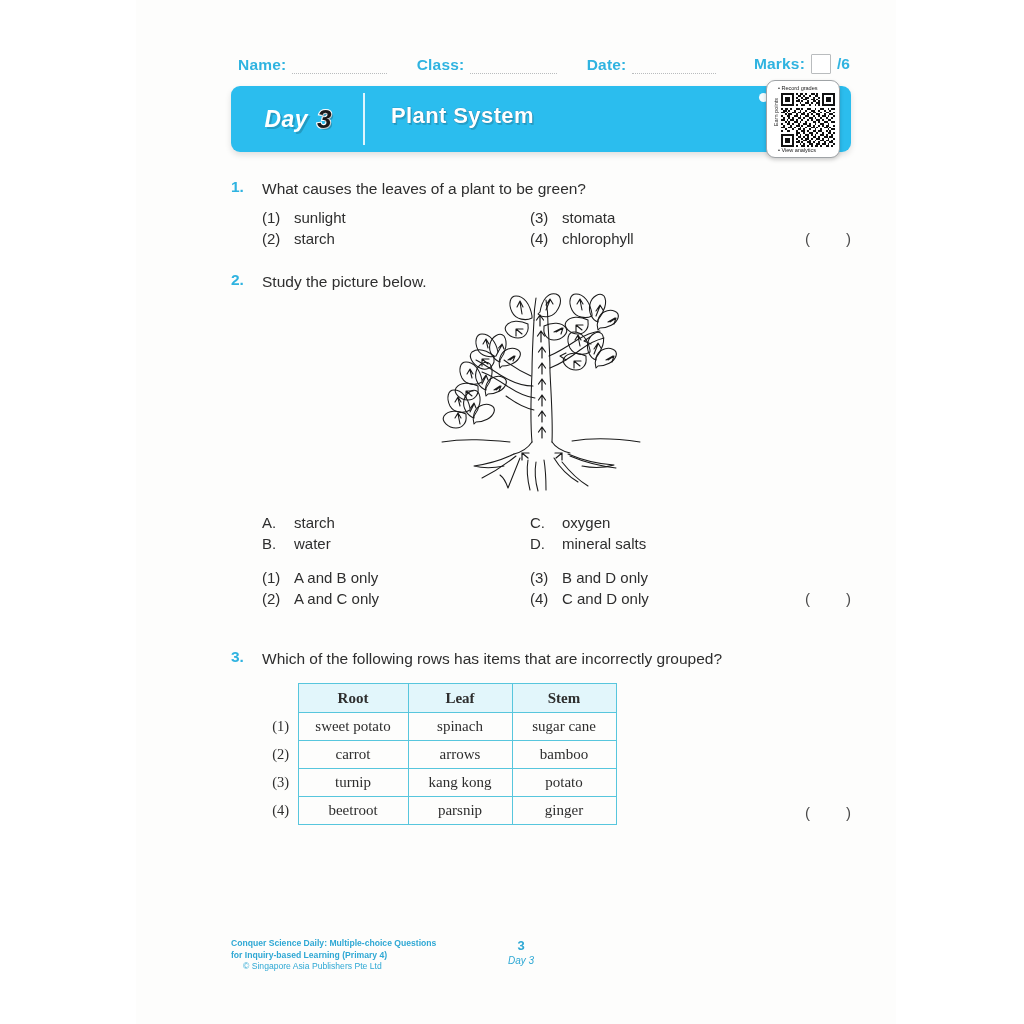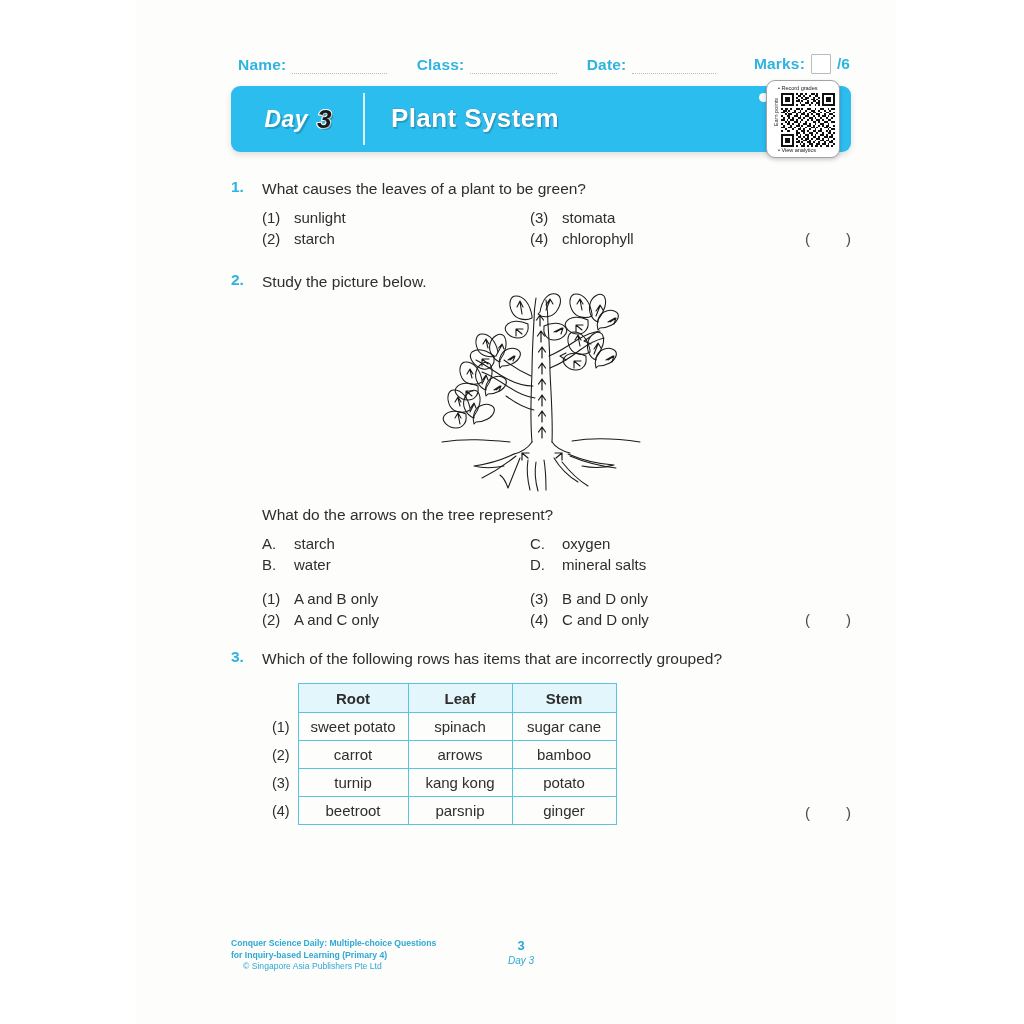--- a/index.html
+++ b/index.html
@@ -100,21 +100,21 @@
     text-shadow: 2px 2px 0 rgba(0,0,0,.2);
   }
   .banner-main {
     flex: 1;
     position: relative;
   }
   .banner-title {
     position: absolute;
     left: 26px; top: 17px;
     color: #ffffff;
-    font-size: 26px;
+    font-size: 22px;
     font-weight: bold;
     letter-spacing: .4px;
     -webkit-text-stroke: .6px #2a82ad;
     paint-order: stroke fill;
     text-shadow: 1.5px 1.5px 0 rgba(0,0,0,.15);
   }
   .banner-dots {
     position: absolute;
     right: 18px; top: 7px;
     display: flex;
@@ -233,20 +233,21 @@
     left: 95px;
     width: 620px;
     text-align: center;
   }
 
   
   .tbl {
     position: absolute;
     left: 128px;
     border-collapse: collapse;
+    font-family: Liberation Serif, serif;
   }
   .tbl td, .tbl th {
     border: 1.3px solid #57c6dd;
     font-size: 15px;
     color: #2e2e2e;
     font-weight: normal;
     text-align: center;
     height: 28px;
     padding: 0 6px;
   }
@@ -750,21 +751,20 @@
             <path d="M144 56 L142 46 M139 50 L142 45 L145 50"></path>
             <path d="M158 64 L162 54 M158 59 L162 53 L165 58"></path>
             <path d="M170 70 L177 66 M172 70 L178 66 L176 72"></path>
           </g>
         </g>
       </g>
     </svg>
   </div>
 
   <div class="q" style="top:504px;">
-    <div class="q-stem">What do the arrows on the tree represent?</div>
     <div class="opt-grid">
       <div class="opt-row">
         <span class="opt-cell left">
           <span class="opt-tag">A.</span>
           <span>starch</span>
         </span>
         <span class="opt-cell">
           <span class="opt-tag">C.</span>
           <span>oxygen</span>
         </span>

